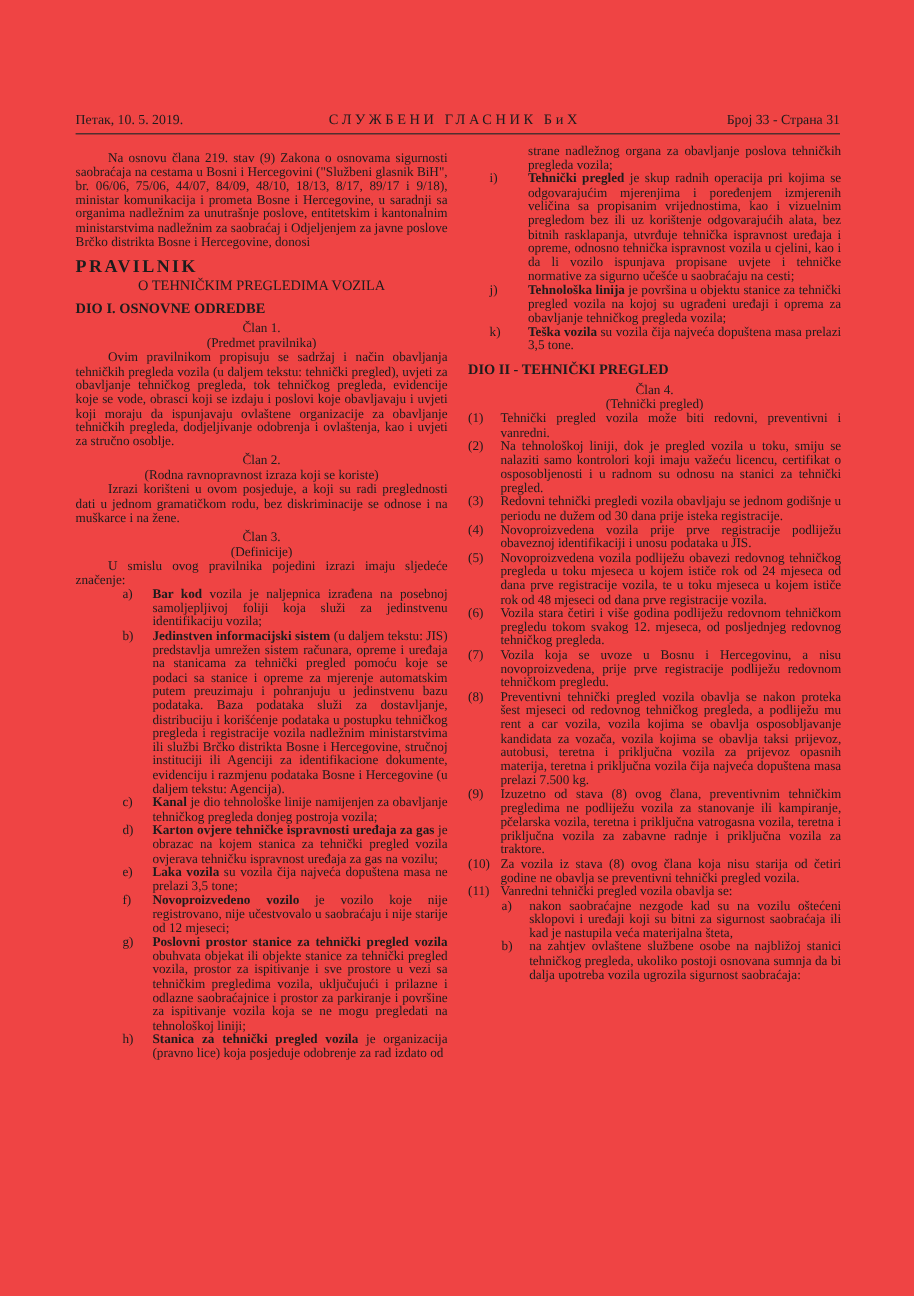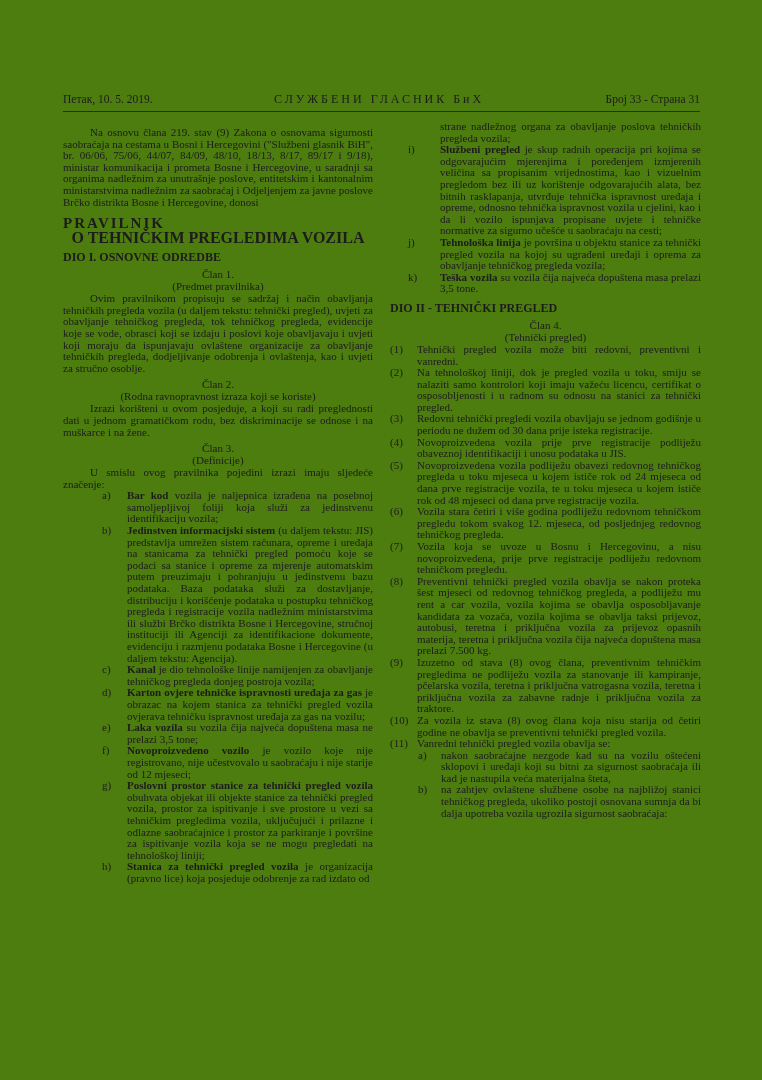--- a/index.html
+++ b/index.html
@@ -1,29 +1,29 @@
 <!DOCTYPE html>
 <html><head>
 <meta charset="utf-8">
 <style>
   html,body{margin:0;padding:0;background:#ffffff;}
-  .page{position:relative;width:762px;height:1080px;background:#4d7c0f;overflow:hidden;
+  .page{position:relative;width:762px;height:1080px;background:#ef4444;overflow:hidden;
         font-family:"Liberation Serif","DejaVu Serif",serif;color:#1c1c1c;}
   .hdr{position:absolute;left:63px;top:92px;width:637px;display:flex;
        justify-content:space-between;align-items:baseline;font-size:11.5px;white-space:nowrap;}
   .hdr .c{letter-spacing:3px;font-size:12px;}
   .rule{position:absolute;left:63px;top:111px;width:637px;height:1px;background:#2b2b2b;}
   .col{position:absolute;font-size:11px;line-height:11.6px;text-align:justify;
        text-justify:inter-word;}
   .col-l{left:63px;top:127px;width:310px;}
   .col-r{left:390px;top:121px;width:311px;}
   p{margin:0;}
   .ind{text-indent:27px;}
   .doc-title{font-weight:bold;font-size:15px;letter-spacing:2px;margin:7px 0 0;line-height:16px;}
-  .doc-sub{text-align:center;font-weight:bold;font-size:16px;margin:0 0 5px;line-height:14px;}
+  .doc-sub{text-align:center;font-weight:normal;font-size:12px;margin:0 0 5px;line-height:14px;}
   .part{font-weight:bold;font-size:12px;line-height:14px;text-align:left;margin:3px 0 2px;}
   .chap{font-weight:bold;font-size:11.5px;line-height:13px;text-align:left;margin:0 0 3px;}
   .clan{text-align:center;margin:4px 0 1px;line-height:12px;}
   .clan span{display:block;}
   .def{position:relative;padding-left:64px;}
   .def>.lbl{position:absolute;left:39px;top:0;}
   .defr{position:relative;padding-left:50px;}
   .defr>.lbl{position:absolute;left:18px;top:0;}
   .cont{padding-left:50px;}
   .nump{position:relative;padding-left:27px;}
@@ -109,21 +109,21 @@
       <b>Stanica za tehnički pregled vozila</b>
       <span>je organizacija (pravno lice) koja posjeduje odobrenje za rad izdato od</span>
     </div>
   </div>
 
   <div class="col col-r">
     <p class="cont">strane nadležnog organa za obavljanje poslova tehničkih pregleda vozila;</p>
 
     <div class="defr">
       <span class="lbl">i)</span>
-      <b>Službeni pregled</b>
+      <b>Tehnički pregled</b>
       <span>je skup radnih operacija pri kojima se odgovarajućim mjerenjima i poređenjem izmjerenih veličina sa propisanim vrijednostima, kao i vizuelnim pregledom bez ili uz korištenje odgovarajućih alata, bez bitnih rasklapanja, utvrđuje tehnička ispravnost uređaja i opreme, odnosno tehnička ispravnost vozila u cjelini, kao i da li vozilo ispunjava propisane uvjete i tehničke normative za sigurno učešće u saobraćaju na cesti;</span>
     </div>
     <div class="defr">
       <span class="lbl">j)</span>
       <b>Tehnološka linija</b>
       <span>je površina u objektu stanice za tehnički pregled vozila na kojoj su ugrađeni uređaji i oprema za obavljanje tehničkog pregleda vozila;</span>
     </div>
     <div class="defr">
       <span class="lbl">k)</span>
       <b>Teška vozila</b>

